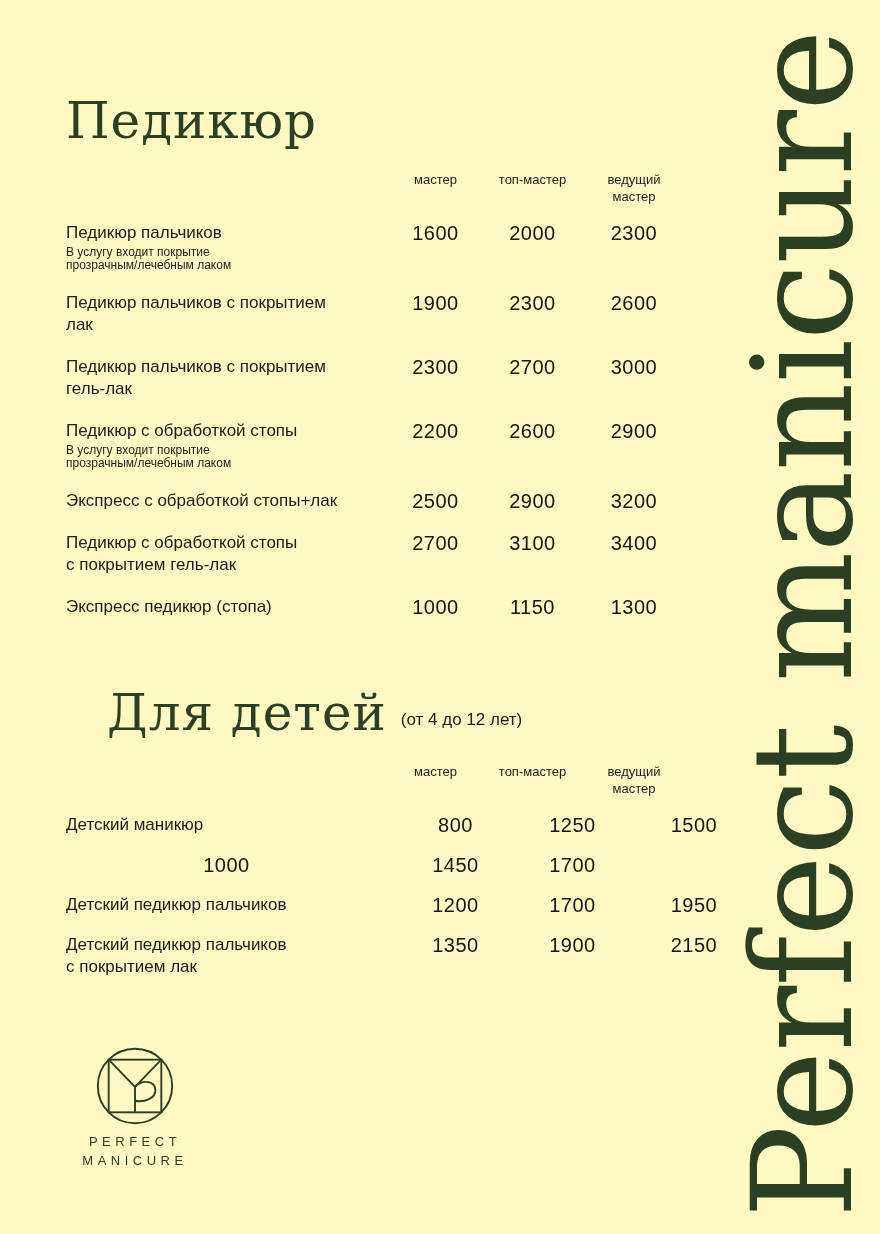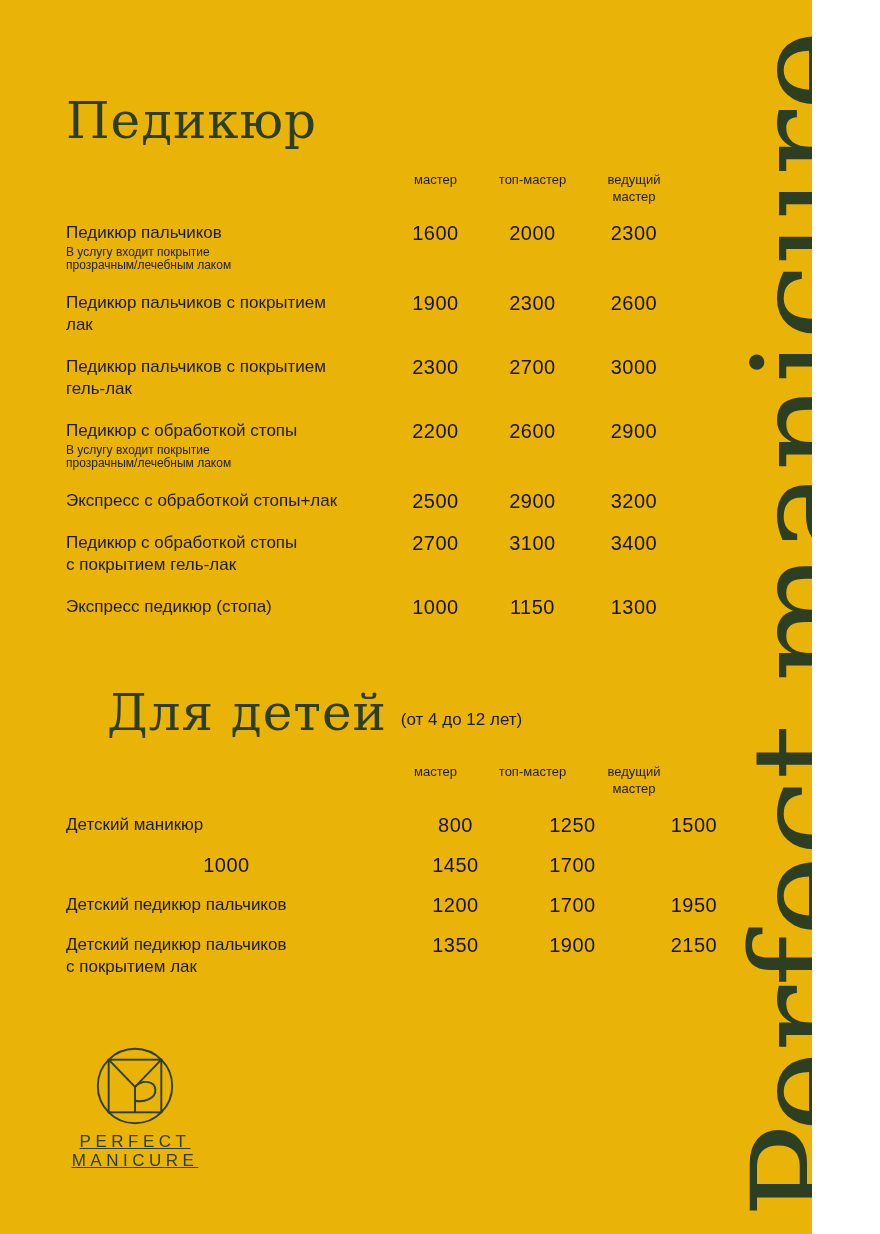--- a/index.html
+++ b/index.html
@@ -1,20 +1,20 @@
 <!DOCTYPE html>
 <html><head>
 <meta charset="utf-8">
 <style>
   html,body{margin:0;padding:0;}
   body{font-family:"Liberation Sans",sans-serif;}
   .page{
     position:relative;
-    width:812px;height:1234px;
-    background:#eab308;
+    width:880px;height:1234px;
+    background:#fef9c3;
     overflow:hidden;
     color:#1b1b1b;
   }
   .menu{
     position:absolute;
     left:66px;top:96px;
     width:625px;
   }
   .section-title{
     font-family:"DejaVu Serif",serif;
@@ -73,25 +73,24 @@
     color:#141414;
   }
   .logo{
     position:absolute;
     left:64px;top:1046px;
     width:142px;
     text-align:center;
   }
   .logo svg{display:block;margin:0 auto 6px auto;}
   .logo-word{
-    font-size:17px;
+    font-size:13px;
     line-height:19px;
     letter-spacing:4.5px;
     color:#2c3f23;
-    text-decoration:underline;
   }
   .vertical-brand{
     position:absolute;
     left:735px;top:1234px;
     width:1234px;height:175px;
     transform:rotate(-90deg);
     transform-origin:0 0;
     font-family:"DejaVu Serif",serif;
     font-size:138px;
     line-height:138px;

